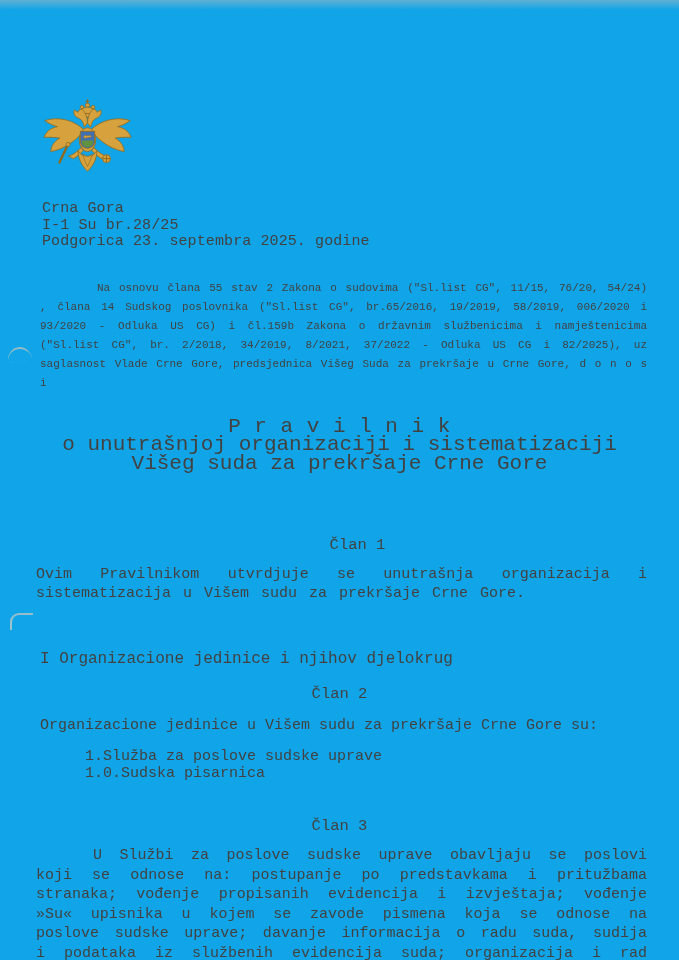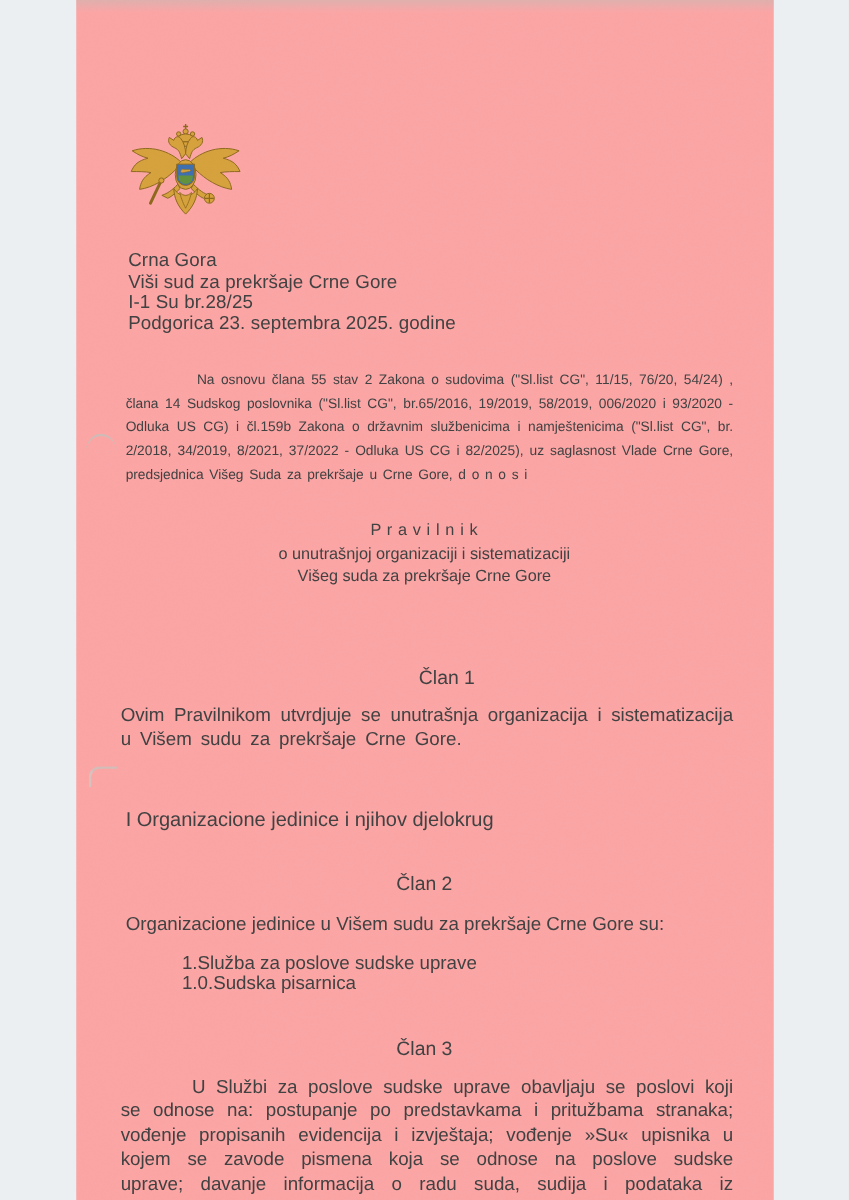--- a/index.html
+++ b/index.html
@@ -2,26 +2,26 @@
 <html lang="sr"><head>
 <meta charset="utf-8">
 <style>
   html, body {
     margin: 0;
     padding: 0;
     background: #eceff1;
   }
   .page {
     position: relative;
-    width: 558px;
+    width: 679px;
     height: 960px;
     margin: 0 auto;
-    background: #fca5a5;
+    background: #0ea5e9;
     overflow: hidden;
-    font-family: Liberation Sans, sans-serif;
+    font-family: Liberation Mono, monospace;
     color: #404040;
     -webkit-font-smoothing: antialiased;
   }
   .noise-layer {
     position: absolute;
     inset: 0;
     pointer-events: none;
     z-index: 5;
   }
   .top-edge {
@@ -67,30 +67,30 @@
     font-size: 11px;
     line-height: 19px;
     text-align: justify;
     text-align-last: left;
     text-indent: 57px;
     word-spacing: 1.5px;
   }
   .title-block {
     margin-top: 25px;
     text-align: center;
-    font-size: 13px;
+    font-size: 21px;
     line-height: 18.5px;
   }
   .title-main { letter-spacing: 0.5px; }
   .article-heading {
     text-align: center;
     font-size: 15.5px;
   }
   .h1 { margin-top: 63px; padding-left: 36px; }
-  .h2 { margin-top: 33px; }
+  .h2 { margin-top: 17px; }
   .h3 { margin-top: 35px; text-align: center; }
   .body-par {
     margin: 11px 32px 0 36px;
     font-size: 15px;
     line-height: 19px;
     text-align: justify;
     text-align-last: left;
     word-spacing: 3px;
   }
   .no-indent { text-indent: 0; }
@@ -157,21 +157,20 @@
         </g>
 
         <path d="M51 41.5 h18 v12.5 a9 9 0 0 1 -18 0 Z" stroke="#8f681c" stroke-width="1" fill="#3e6fb0"></path>
         <path d="M52.8 53 h14.4 v1.5 a7.2 7 0 0 1 -14.4 0 Z" stroke="none" fill="#61923c"></path>
         <path d="M55 48.5 q1.5 -3 3.5 -1.5 l5.5 -0.2 q2 1 0.2 2 l-6.5 1.2 q-3 0.8 -2.7 -1.5 Z" stroke="#8f681c" stroke-width="0.5" fill="#d7a23c"></path>
       </svg>
     </div>
 
     <div class="header-lines">
       <div>Crna Gora</div>
-      <div>Viši sud za prekršaje Crne Gore</div>
       <div>I-1 Su br.28/25</div>
       <div>Podgorica 23. septembra 2025. godine</div>
     </div>
   </header>
 
   <p class="preamble">Na osnovu člana 55 stav 2 Zakona o sudovima ("Sl.list CG", 11/15, 76/20, 54/24) , člana 14 Sudskog poslovnika ("Sl.list CG", br.65/2016, 19/2019, 58/2019, 006/2020 i 93/2020 - Odluka US CG) i čl.159b Zakona o državnim službenicima i namještenicima ("Sl.list CG", br. 2/2018, 34/2019, 8/2021, 37/2022 - Odluka US CG i 82/2025), uz saglasnost Vlade Crne Gore, predsjednica Višeg Suda za prekršaje u Crne Gore, d o n o s i</p>
 
   <div class="title-block">
     <div class="title-main">P r a v i l n i k</div>
     <div>o unutrašnjoj organizaciji i sistematizaciji</div>

